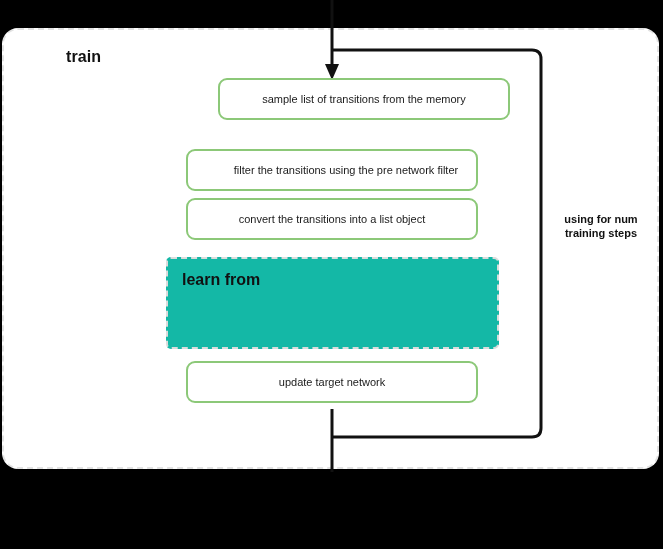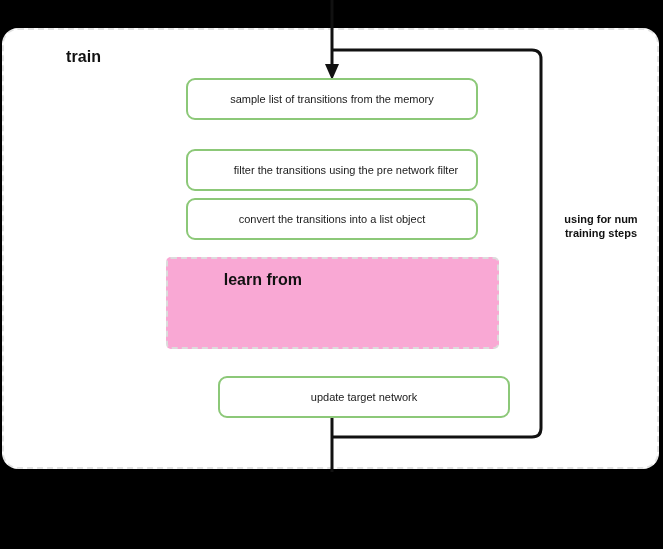--- a/index.html
+++ b/index.html
@@ -57,38 +57,37 @@
     justify-content: center;
     z-index: 4;
   }
   .proc-box span {
     font-size: 11px;
     color: #1a1a1a;
     line-height: 14px;
     text-align: center;
     white-space: nowrap;
   }
-  #box-sample  { top: 78px; }
+  #box-sample  { top: 78px; margin-left: 32px; }
   #box-filter  { top: 149px; padding-left: 28px; }
   #box-convert { top: 198px; }
-  #box-update  { top: 376px; margin-left: 32px; }
+  #box-update  { top: 361px; }
 
   
   #learn-box {
     position: absolute;
     left: 166px;
     top: 257px;
     width: 333px;
     height: 92px;
     border: 2px dashed #dcdcdc;
     border-radius: 5px;
-    background: #f9a8d4;
+    background: #14b8a6;
     box-sizing: border-box;
     z-index: 3;
-    text-align: right;
   }
   #learn-box-title {
     position: absolute;
     left: 14px;
     top: 9px;
     font-size: 16px;
     font-weight: bold;
     color: #111111;
     line-height: 23px;
     width: 120px;

